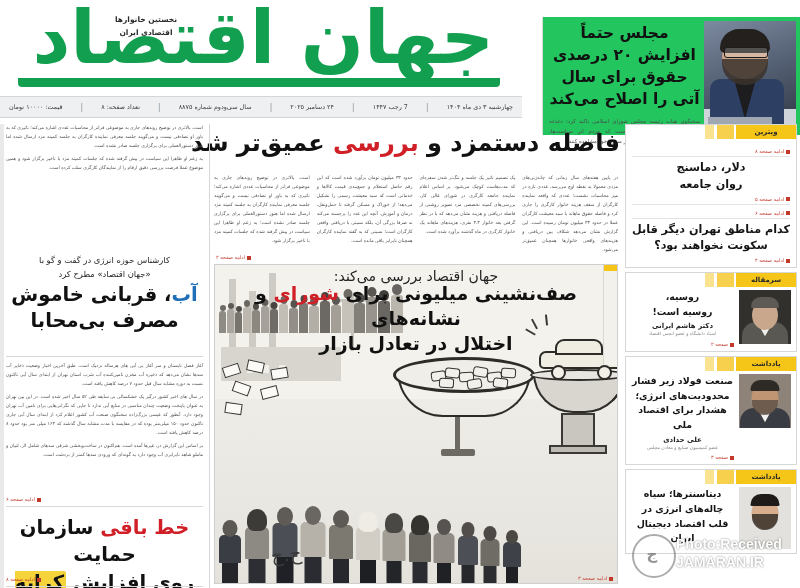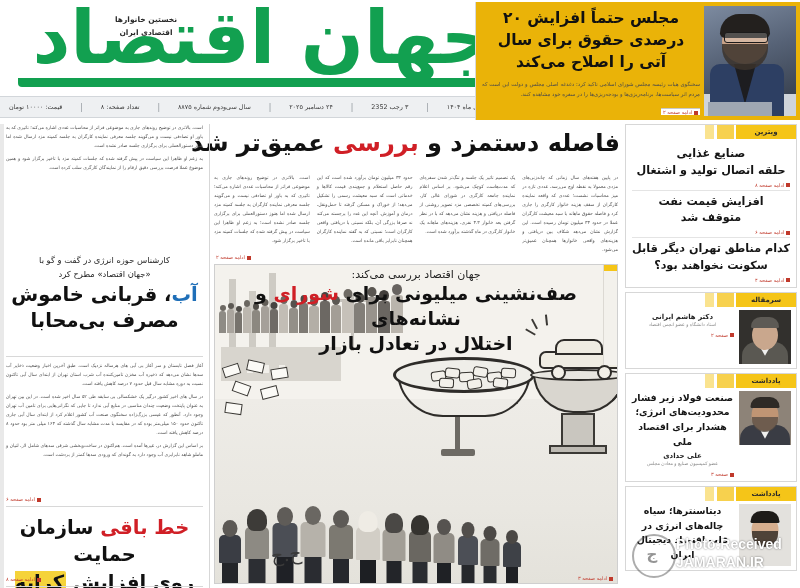--- a/index.html
+++ b/index.html
@@ -6,22 +6,22 @@
   html,body{margin:0;padding:0;background:#ffffff;}
   body{
     width:800px;height:588px;overflow:hidden;position:relative;
     font-family:"DejaVu Sans","Liberation Sans",sans-serif;
     direction:rtl;
   }
   .page{position:absolute;inset:0;background:#fff;}
 
   
   .topstrip{position:absolute;left:0;top:0;width:800px;height:122px;}
-  .top-teaser{position:absolute;right:0;top:2px;width:325px;height:118px;
-              border-left:1px solid #d9d9d9;background:#eab308;box-sizing:border-box;}
+  .top-teaser{position:absolute;right:0;top:17px;width:258px;height:118px;
+              border-left:1px solid #d9d9d9;background:#22c55e;box-sizing:border-box;}
   .teaser-photo{position:absolute;right:4px;top:4px;width:92px;height:110px;
                 background:linear-gradient(160deg,#7d8ba0 0%,#566276 45%,#2f3744 100%);
                 overflow:hidden;}
   .tp-head{position:absolute;left:18px;top:14px;width:46px;height:44px;border-radius:50%;
            background:#caa388;}
   .tp-hair{position:absolute;left:16px;top:8px;width:50px;height:24px;border-radius:24px 24px 6px 6px;
            background:#23201e;}
   .tp-beard{position:absolute;left:18px;top:38px;width:46px;height:26px;border-radius:0 0 22px 22px;
             background:#3b332c;opacity:.85;}
   .tp-glass{position:absolute;left:20px;top:26px;width:42px;height:9px;border:1.6px solid #1b1b1b;
@@ -113,21 +113,21 @@
   .lead-cols{position:absolute;right:2px;left:2px;top:50px;height:84px;
              display:flex;gap:7px;direction:rtl;}
   .lcol{flex:1;min-width:0;}
   .lcol p{margin:0 0 3px 0;font-size:4.6px;line-height:1.95;color:#4f4f4f;text-align:justify;}
   .lead-cont{position:absolute;left:4px;top:130px;font-size:5px;color:#c0392b;}
   .lead-cont .sq{display:inline-block;width:4px;height:4px;background:#c0392b;margin-left:2px;
                  vertical-align:middle;}
 
   .cartoon{position:absolute;right:2px;left:2px;top:140px;bottom:4px;
            border:1px solid #cfcfcf;background:#f3f1ec;overflow:hidden;}
-  .ct-kicker{position:absolute;right:0;left:0;top:3px;text-align:center;font-size:11px;
+  .ct-kicker{position:absolute;right:0;left:0;top:3px;text-align:center;font-size:14px;
              color:#222;z-index:5;}
   .ct-hl{position:absolute;right:0;left:0;top:16px;text-align:center;z-index:5;
          font-size:19px;font-weight:bold;color:#111;line-height:1.32;}
   .ct-hl .red{color:#d01f26;}
   .ct-credit{position:absolute;right:0;top:0;width:13px;height:100px;background:#f3f1ec;
              border-left:1px solid #dcd9d3;z-index:6;}
   .ct-tab{position:absolute;right:0;top:0;width:13px;height:6px;background:#f5c518;z-index:7;}
   .ct-page{position:absolute;right:4px;bottom:2px;font-size:5px;color:#c0392b;z-index:8;}
   .ct-page .sq{display:inline-block;width:4px;height:4px;background:#c0392b;margin-left:2px;
                vertical-align:middle;}
@@ -231,21 +231,21 @@
         <div class="logo-text">جهان اقتصاد</div>
         <div class="logo-bar"></div>
         <div class="logo-sub">
           <div>نخستین خانوارها</div>
           <div>اقتصادی ایران</div>
         </div>
       </div>
       <div class="datebar">
         <span>چهارشنبه ۳ دی ماه ۱۴۰۴</span>
         <span class="sep">|</span>
-        <span>۳ رجب 2352</span>
+        <span>7 رجب ۱۴۴۷</span>
         <span class="sep">|</span>
         <span>۲۴ دسامبر ۲۰۲۵</span>
         <span class="sep">|</span>
         <span>سال سی‌ودوم شماره ۸۸۷۵</span>
         <span class="sep">|</span>
         <span>تعداد صفحه: ۸</span>
         <span class="sep">|</span>
         <span>قیمت: ۱۰۰۰۰ تومان</span>
       </div>
     </div>
@@ -274,27 +274,28 @@
   <div class="sidebar">
 
     <div class="sbox">
       <div class="sbox-tab">
         <div class="tab-b tab-b2"></div>
         <div class="tab-b tab-b1"></div>
         <div class="tab-main">ویترین</div>
       </div>
       <div class="vitrin-list">
         <div class="v-item">
-          <div class="v-hl" style="white-space:pre-line">صنایع غذایی
-حلقه اتصال تولید و اشتغال</div>
           <div class="v-page"><span class="sq"></span><span>ادامه صفحه ۸</span></div>
         </div>
         <div class="v-item">
-          <div class="v-hl" style="white-space:pre-line">افزایش قیمت نفت
-متوقف شد</div>
+          <div class="v-hl" style="white-space:pre-line">دلار، دماسنج
+روان جامعه</div>
+          <div class="v-page"><span class="sq"></span><span>ادامه صفحه ۵</span></div>
+        </div>
+        <div class="v-item">
           <div class="v-page"><span class="sq"></span><span>ادامه صفحه ۶</span></div>
         </div>
         <div class="v-item">
           <div class="v-hl" style="white-space:pre-line">کدام مناطق تهران دیگر قابل سکونت نخواهند بود؟</div>
           <div class="v-page"><span class="sq"></span><span>ادامه صفحه ۴</span></div>
         </div>
       </div>
     </div>
 
     <div class="sbox">
@@ -305,20 +306,22 @@
       </div>
       <div class="op-body">
         <div class="op-photo">
           <div class="ph-bg" style="background:#32302d"></div>
           <div class="ph-body" style="bottom:0;width:46px;height:22px;background:#5a5852"></div>
           <div class="ph-collar" style="bottom:8px;width:16px;height:14px"></div>
           <div class="ph-head" style="top:10px;width:26px;height:30px;background:#c9a78d"></div>
           <div class="ph-hair" style="top:7px;width:28px;height:11px;border-radius:14px 14px 2px 2px;background:#5d5a55"></div>
         </div>
         <div class="op-text">
+          <div class="op-hl" style="white-space:pre-line">روسیه،
+روسیه است!</div>
           <div class="op-author">دکتر هاشم ایرانی</div>
           <div class="op-role">استاد دانشگاه و عضو انجمن اقتصاد</div>
           <div class="op-page"><span class="sq"></span><span>صفحه ۲</span></div>
         </div>
       </div>
     </div>
 
     <div class="sbox">
       <div class="sbox-tab">
         <div class="tab-b tab-b2"></div>

